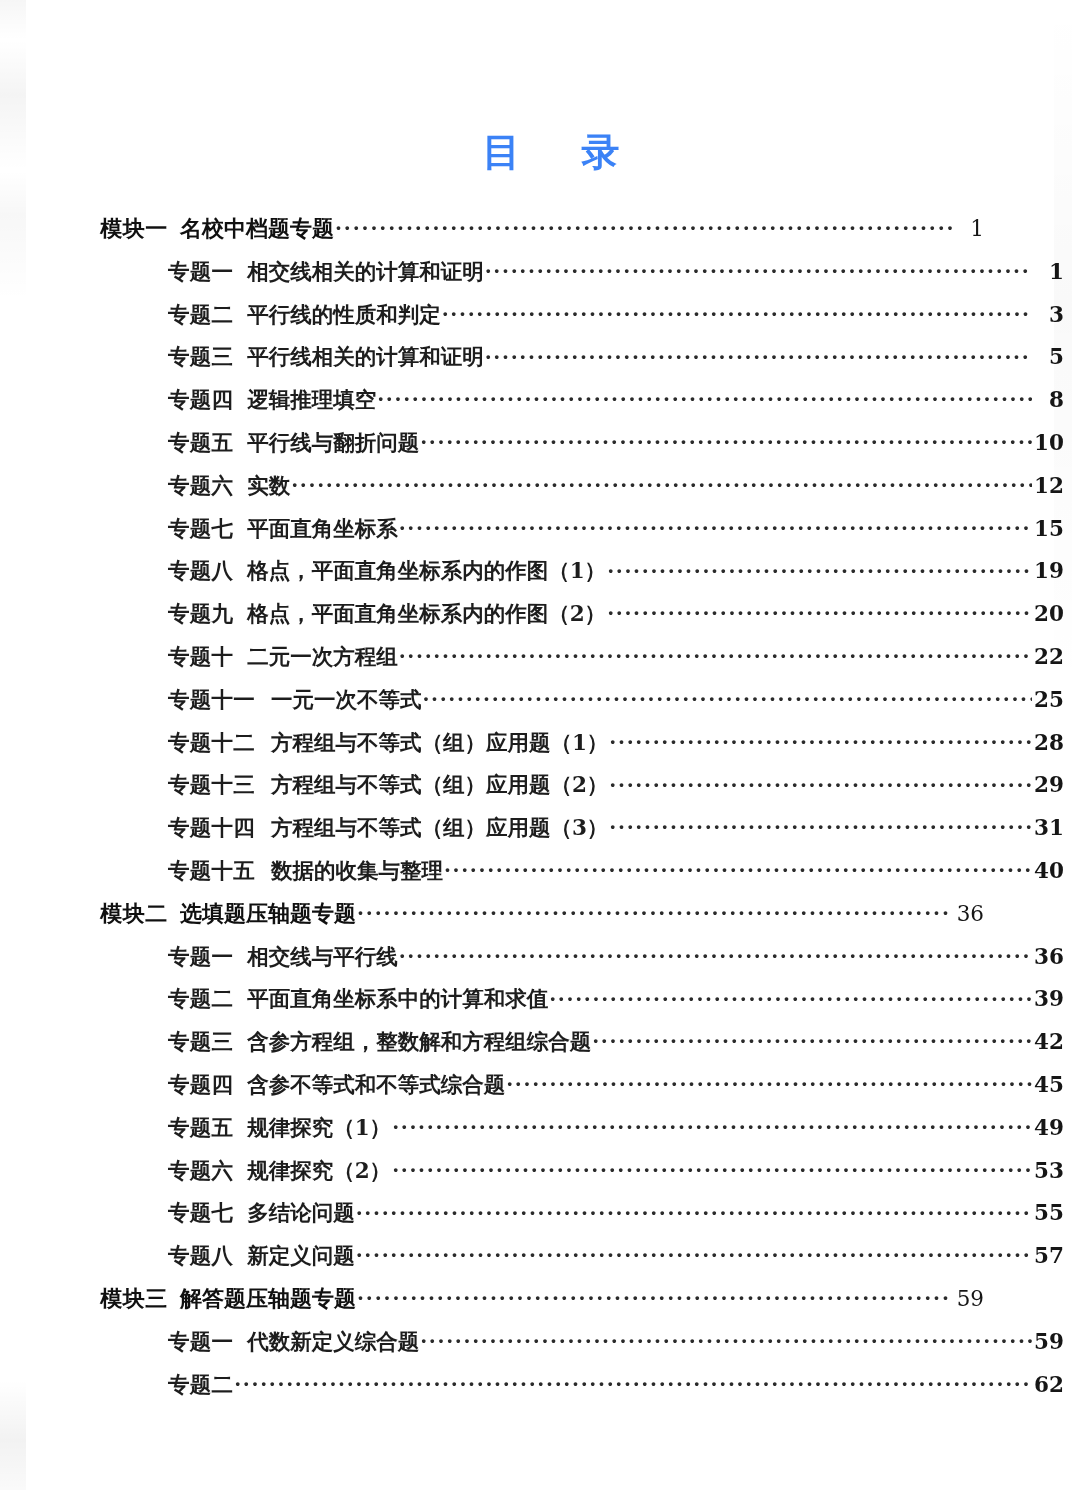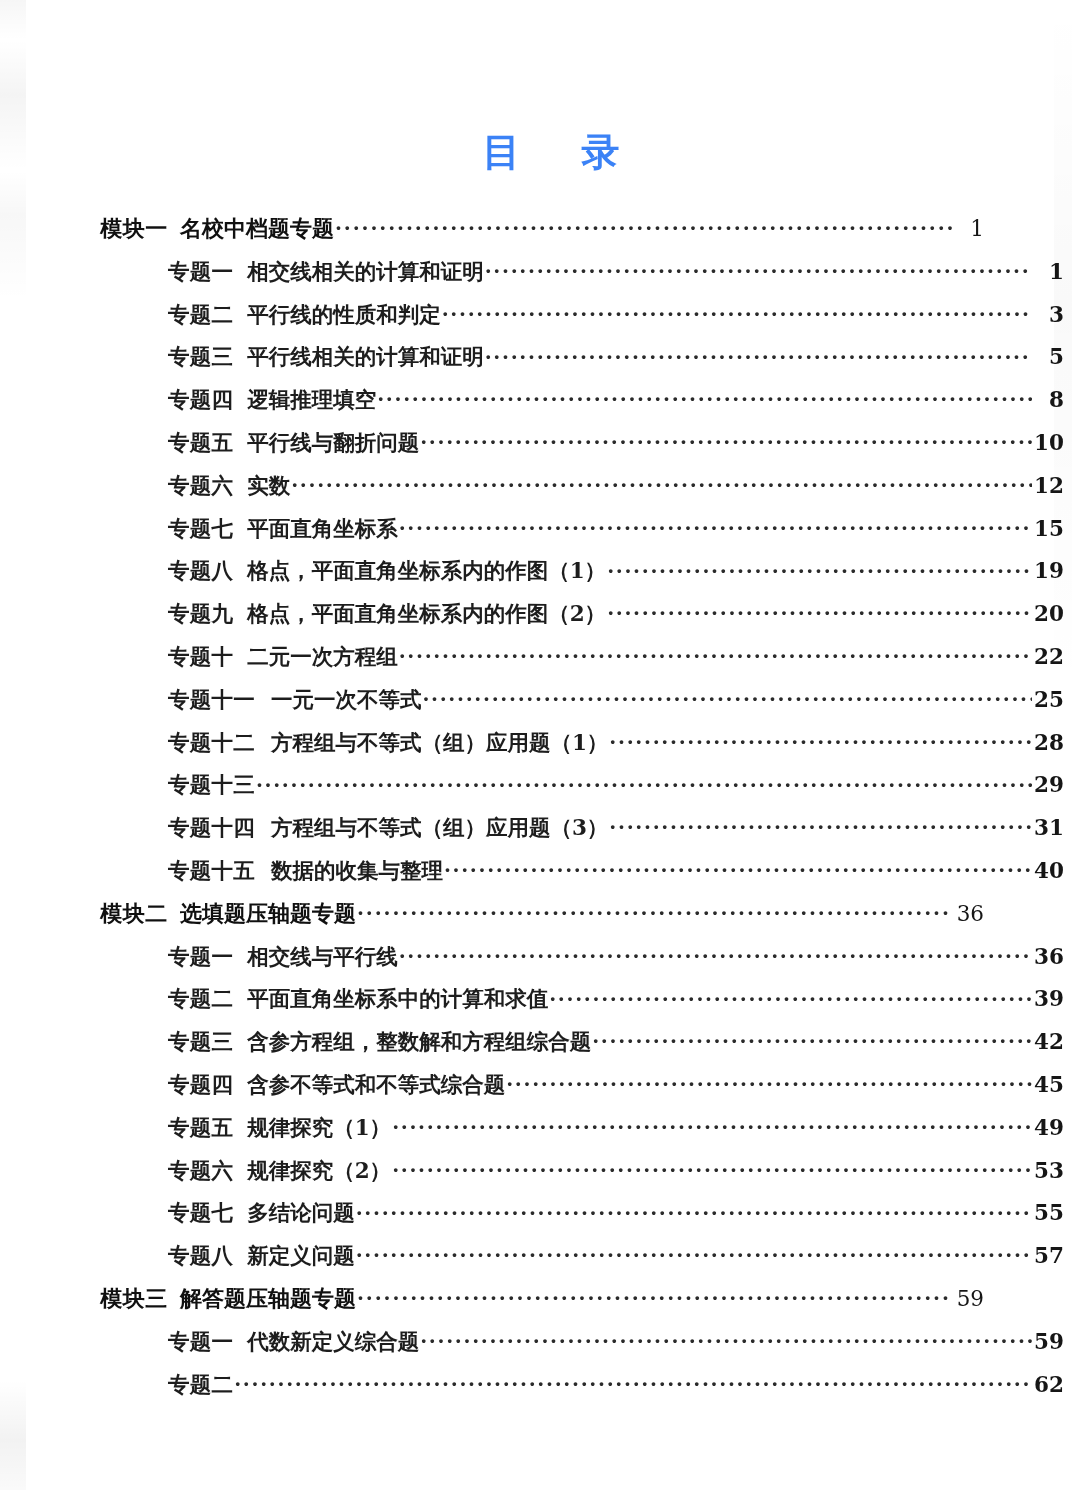--- a/index.html
+++ b/index.html
@@ -244,20 +244,21 @@
         <span class="pageno">25</span>
       </div>
       <div class="row topic wide">
         <span class="label">专题十二</span>
         <span class="title">方程组与不等式（组）应用题（1）</span>
         <span class="leader"></span>
         <span class="pageno">28</span>
       </div>
       <div class="row topic wide">
         <span class="label">专题十三</span>
+        <span class="title">方程组与不等式（组）应用题（2）</span>
         <span class="leader"></span>
         <span class="pageno">29</span>
       </div>
       <div class="row topic wide">
         <span class="label">专题十四</span>
         <span class="title">方程组与不等式（组）应用题（3）</span>
         <span class="leader"></span>
         <span class="pageno">31</span>
       </div>
       <div class="row topic wide">

